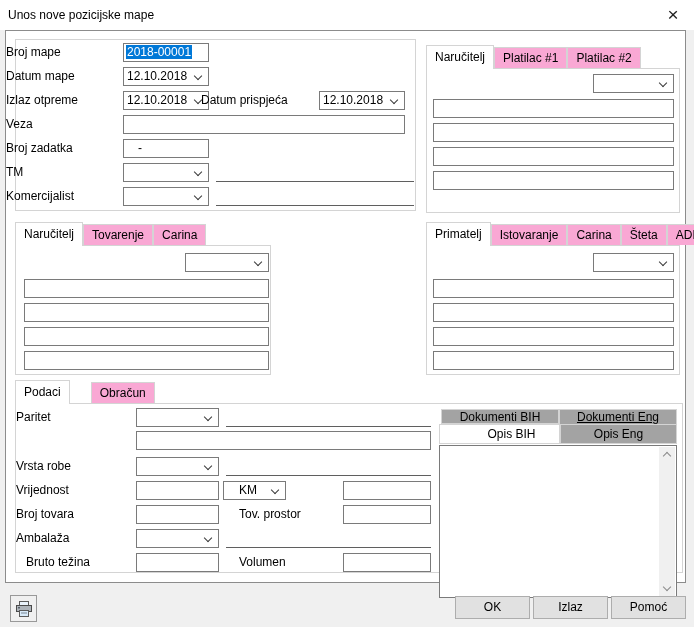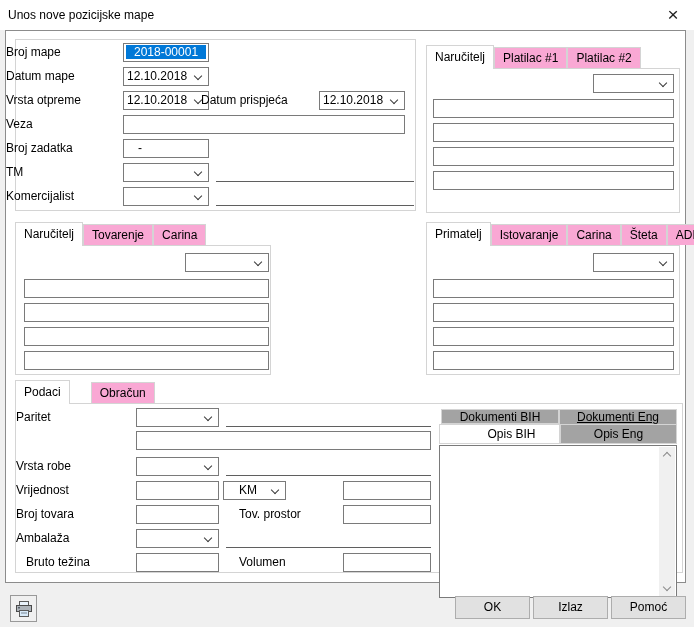--- a/index.html
+++ b/index.html
@@ -22,21 +22,21 @@
   .chv { position: absolute; right: 7px; top: 5px; width: 6px; height: 6px;
          border-right: 1px solid #3a3a3a; border-bottom: 1px solid #3a3a3a; transform: rotate(45deg); }
   .uline { position: absolute; height: 1px; background: #5f5f5f; z-index: 2; }
   .tabrow { position: absolute; display: flex; align-items: flex-start; z-index: 3; }
   .tab { border: 1px solid #d4d4d4; border-bottom: none; background: #f9a8d4; padding: 0 8px;
          height: 21px; line-height: 20px; margin-top: 2px; white-space: nowrap; }
   .tab.active { background: #fff; height: 24px; line-height: 22px; margin-top: 0; position: relative; z-index: 4; }
   .dtab { position: absolute; border: 1px solid #d4d4d4; background: #a3a3a3; text-align: center; z-index: 3;
           line-height: 14px; }
   .dtab.active { background: #fff; z-index: 4; line-height: 18px; padding-left: 24px; }
-  .sel { background: #0078d7; color: #fff; padding: 0 8px; }
+  .sel { background: #0078d7; color: #fff; padding: 0 1px; }
   .pad { padding-left: 14px; }
   .txtarea { position: absolute; background: #fff; border: 1px solid #7a7a7a; z-index: 2; }
   .scroll { position: absolute; top: 1px; right: 1px; bottom: 1px; width: 16px; background: #f0f0f0; }
   .sarr { position: absolute; right: 0; width: 16px; height: 16px; }
   .sarr span { position: absolute; left: 5px; width: 6px; height: 6px;
                border-right: 1px solid #8a8a8a; border-bottom: 1px solid #8a8a8a; }
   .sarr.up span { top: 6px; transform: rotate(-135deg); }
   .sarr.dn span { top: 4px; transform: rotate(45deg); }
   .btn { position: absolute; height: 23px; width: 75px; background: #e1e1e1; border: 1px solid #adadad;
          text-align: center; line-height: 21px; z-index: 2; }
@@ -59,21 +59,21 @@
 
     <div class="lbl" style="left:0;top:12px;width:112px;">Broj mape</div>
     <div class="tbox" style="left:117px;top:12px;width:86px;"><span class="sel" style="margin-left:2px;">2018-00001</span></div>
 
     <div class="lbl" style="left:0;top:36px;width:112px;">Datum mape</div>
     <div class="combo" style="left:117px;top:36px;width:86px;">
         <span class="cval">12.10.2018</span>
         <span class="chv"></span>
       </div>
 
-    <div class="lbl" style="left:0;top:60px;width:112px;">Vrsta otpreme</div>
+    <div class="lbl" style="left:0;top:60px;width:112px;">Izlaz otpreme</div>
     <div class="combo" style="left:117px;top:60px;width:86px;">
         <span class="cval">12.10.2018</span>
         <span class="chv"></span>
       </div>
     <div class="lbl" style="left:195px;top:60px;width:110px;">Datum prispjeća</div>
     <div class="combo" style="left:313px;top:60px;width:86px;">
         <span class="cval">12.10.2018</span>
         <span class="chv"></span>
       </div>
 

